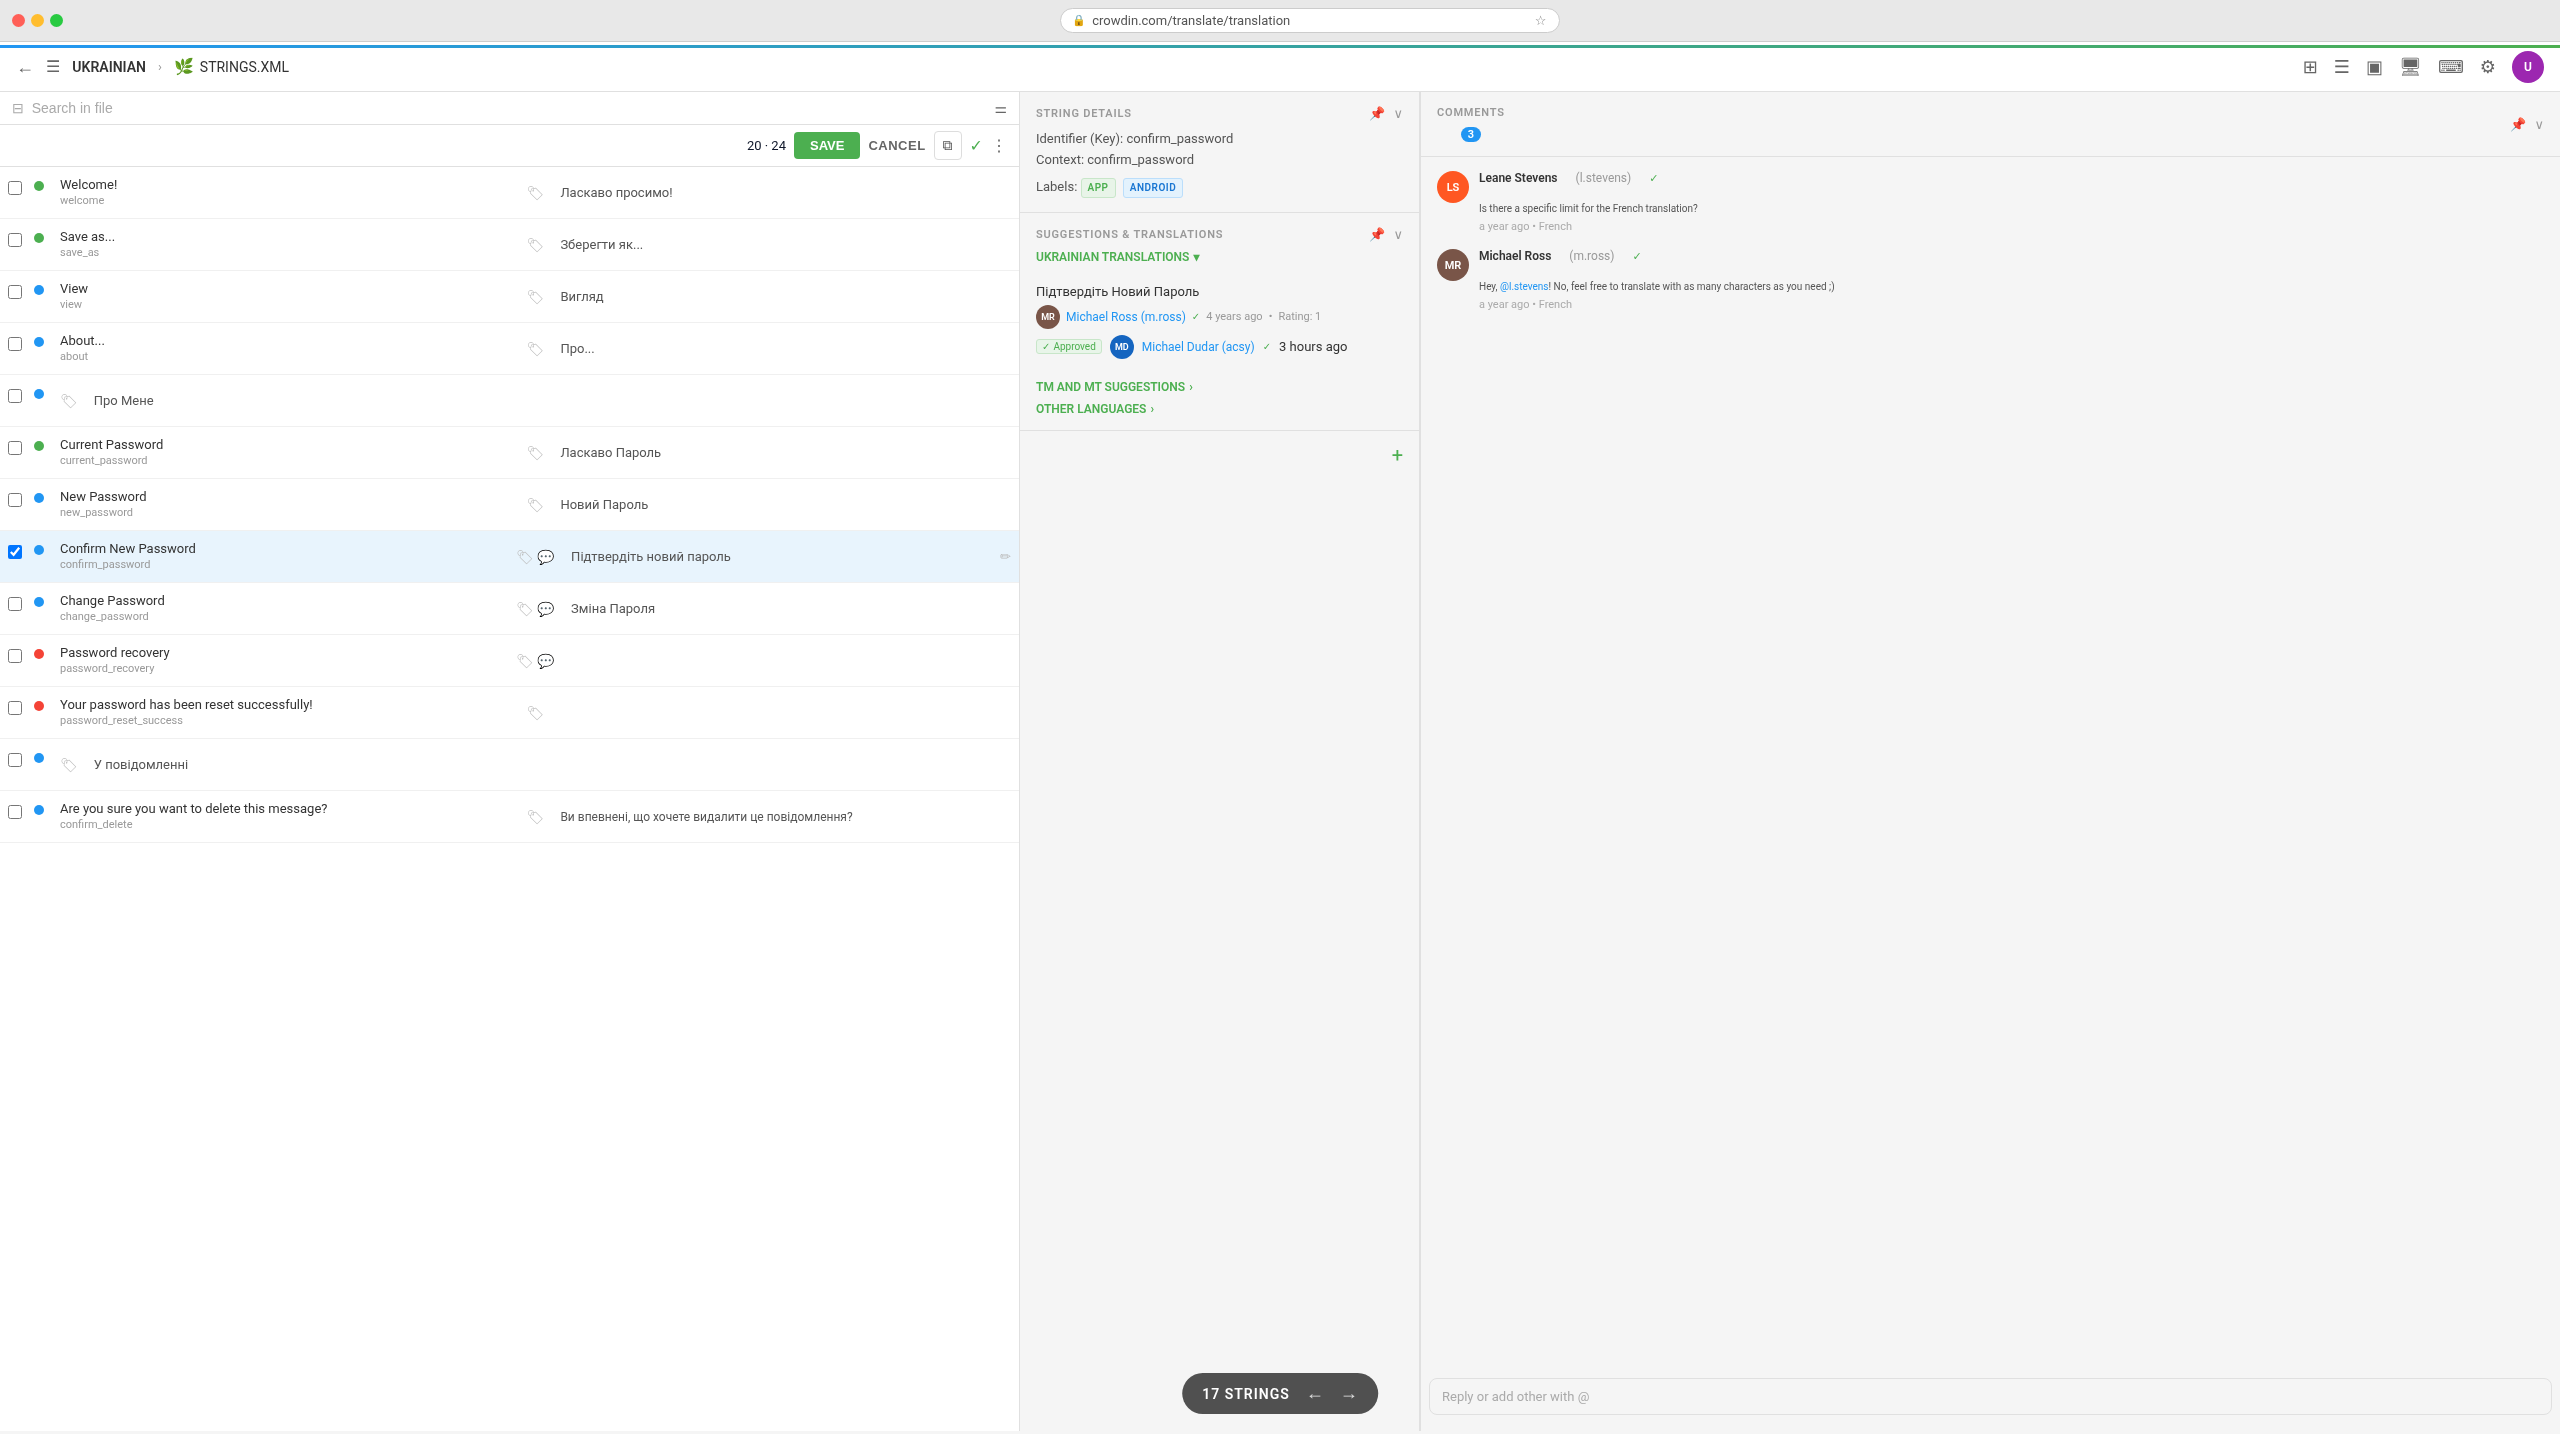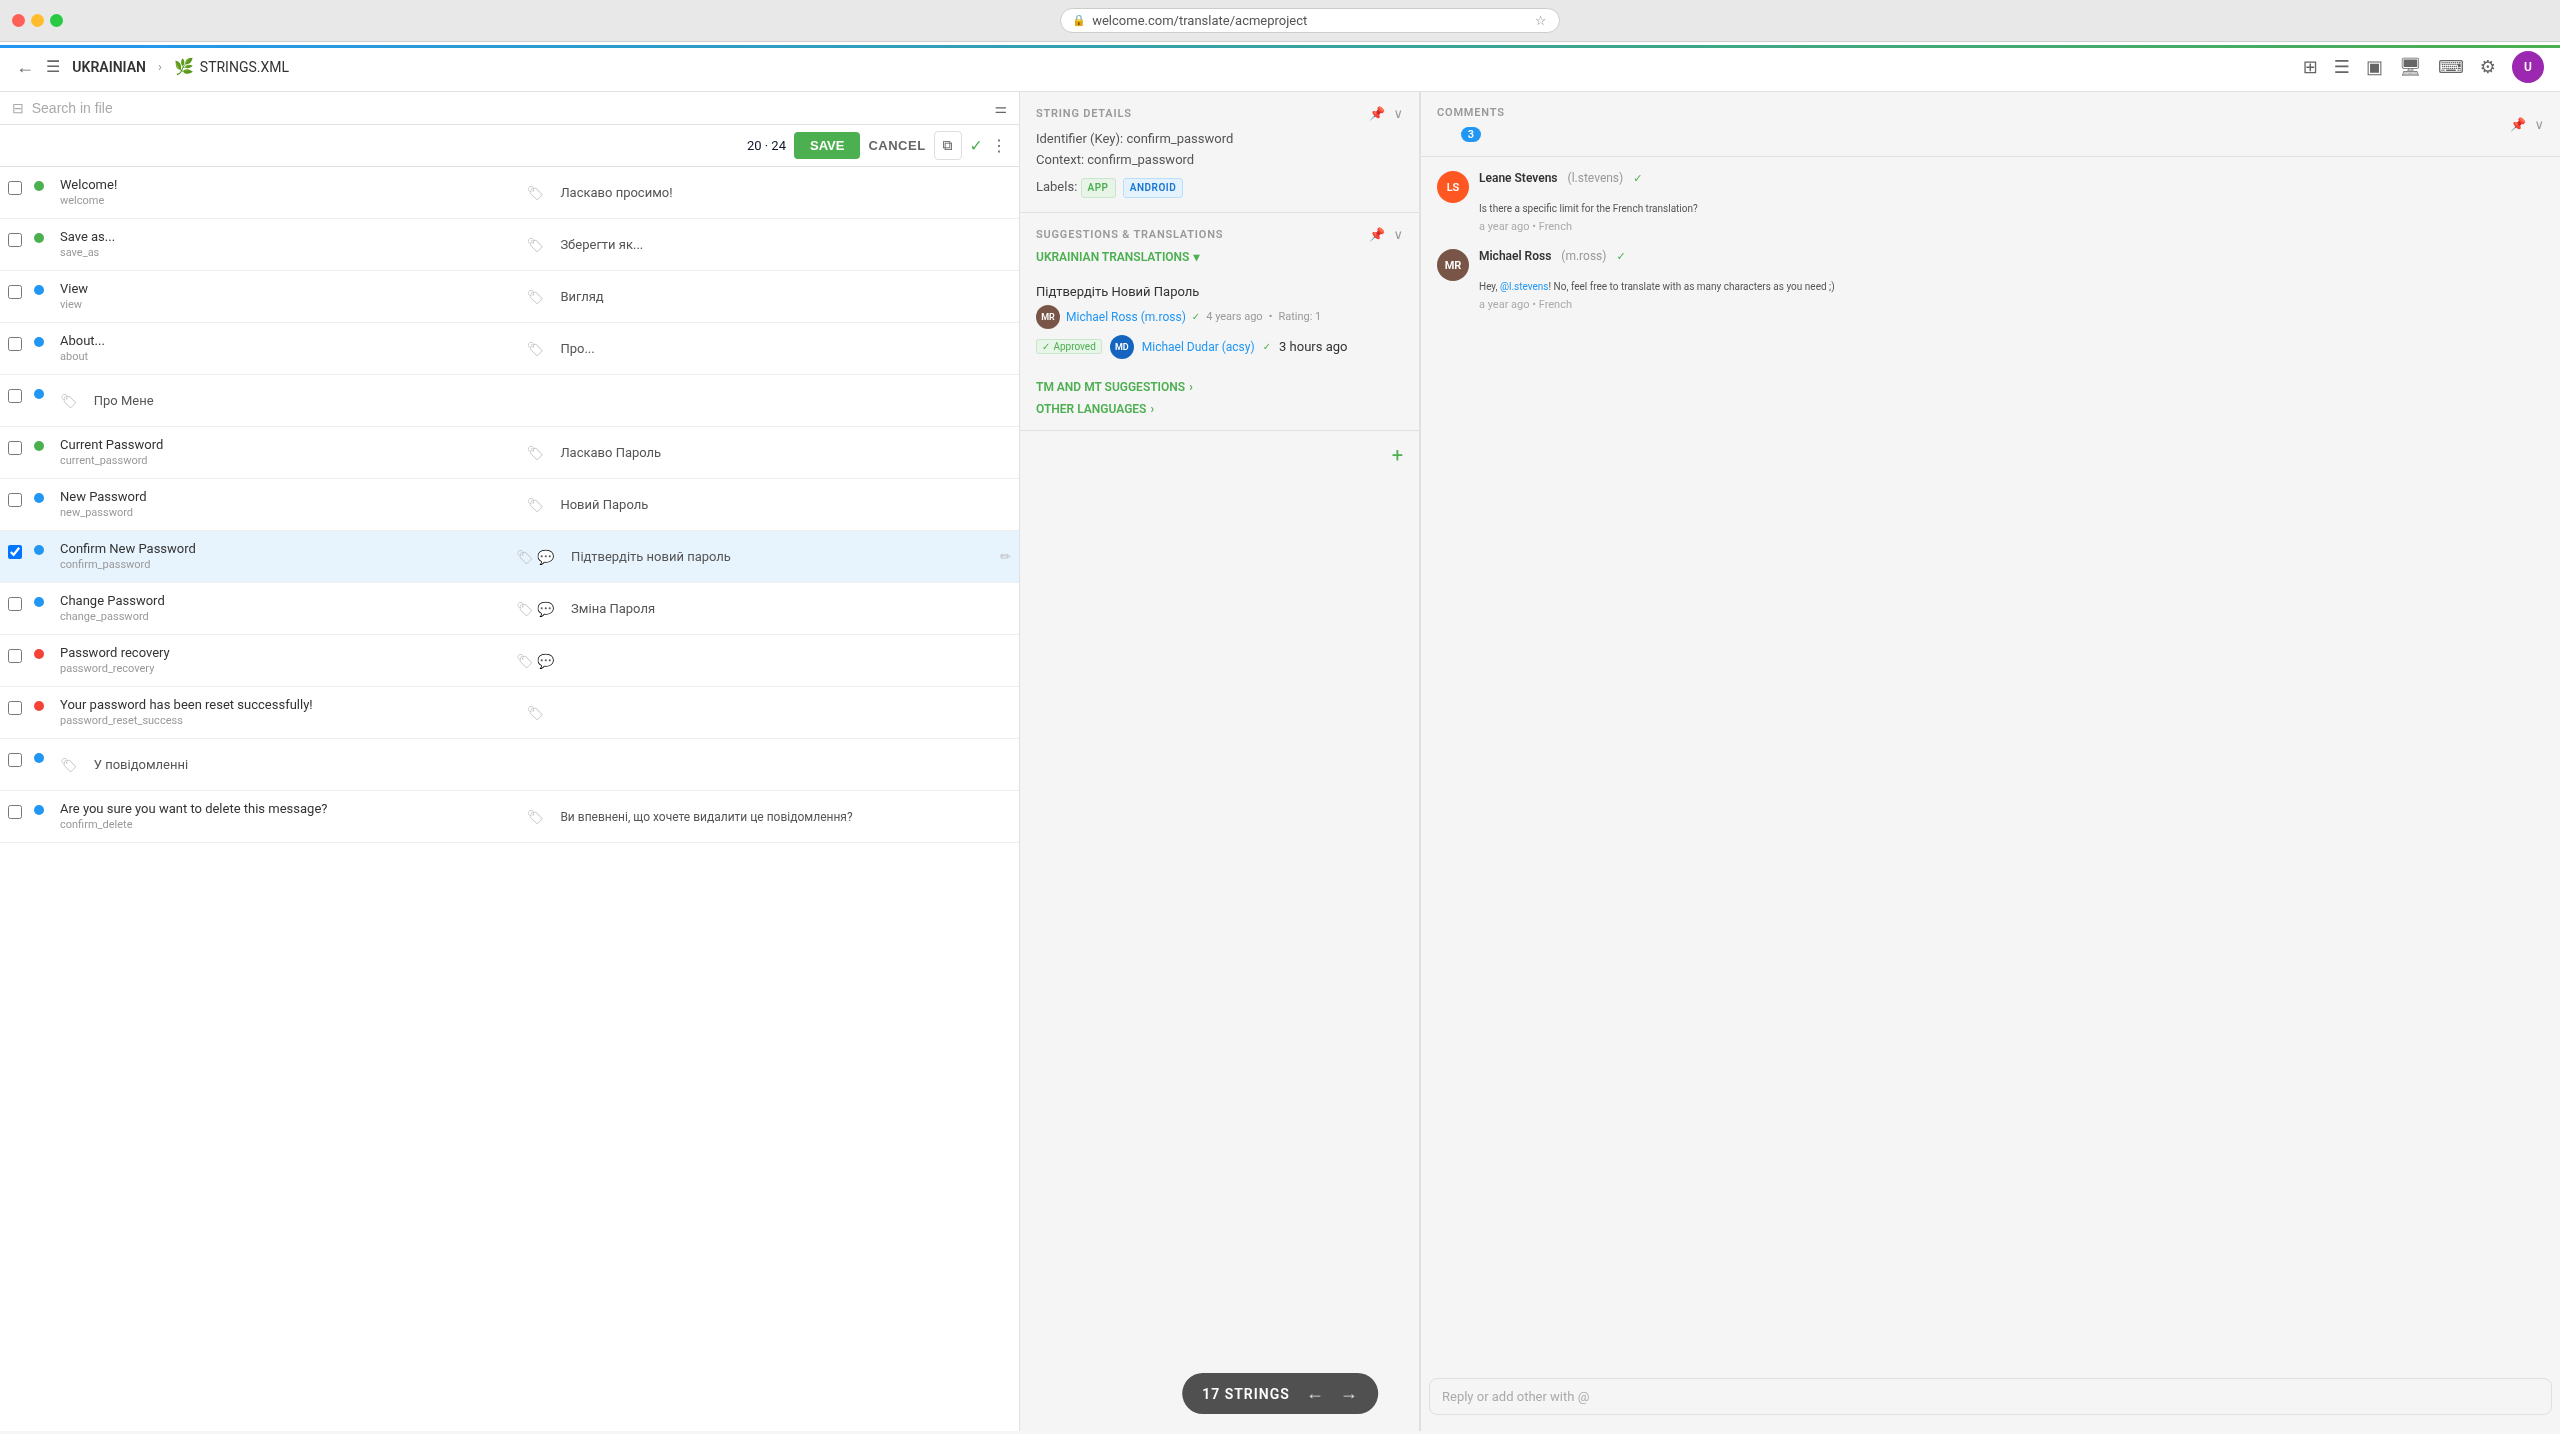--- a/index.html
+++ b/index.html
@@ -85,21 +85,21 @@
     .verified-badge { color: #4CAF50; font-size: 10px; }
     .approved-badge { background: #e8f5e9; color: #4CAF50; border: 1px solid #c8e6c9; border-radius: 3px; padding: 1px 5px; font-size: 10px; display: inline-flex; align-items: center; gap: 3px; }
     .section-link { color: #4CAF50; font-size: 12px; font-weight: 600; cursor: pointer; display: flex; align-items: center; gap: 4px; }
 
     
     .comments-section { padding: 14px 16px; flex: 1; overflow-y: auto; }
     .comment-item { display: flex; gap: 10px; margin-bottom: 16px; }
     .comment-avatar { width: 32px; height: 32px; border-radius: 50%; background: #FF5722; color: white; display: flex; align-items: center; justify-content: center; font-size: 11px; font-weight: 600; flex-shrink: 0; }
     .comment-avatar-blue { background: #795548; }
     .comment-body { flex: 1; }
-    .comment-header { display: flex; align-items: center; gap: 10px; flex-wrap: wrap; }
+    .comment-header { display: flex; align-items: center; gap: 18px; flex-wrap: wrap; }
     .comment-user { font-weight: 600; font-size: 12px; color: #333; }
     .comment-handle { color: #999; font-size: 12px; }
     .comment-text { font-size: 10px; color: #555; line-height: 1.5; margin-top: 16px; }
     .comment-mention { color: #2196F3; }
     .comment-footer { font-size: 11px; color: #aaa; margin-top: 4px; }
     .comment-reply-box { border: 1px solid #e0e0e0; border-radius: 8px; padding: 10px 12px; margin: 0 8px 16px; font-size: 13px; color: #aaa; cursor: text; }
 
     
     .bottom-overlay { position: fixed; bottom: 20px; left: 50%; transform: translateX(-50%); background: rgba(50,50,50,0.85); color: white; border-radius: 24px; padding: 10px 20px; display: flex; align-items: center; gap: 16px; font-size: 14px; font-weight: 600; letter-spacing: 1px; z-index: 100; }
     .nav-arrow { background: transparent; border: none; color: white; font-size: 18px; cursor: pointer; opacity: 0.8; }
@@ -108,21 +108,21 @@
 <body>
 
 <div class="browser-chrome">
   <div class="traffic-lights">
     <div class="traffic-light tl-red"></div>
     <div class="traffic-light tl-yellow"></div>
     <div class="traffic-light tl-green"></div>
   </div>
   <div class="address-bar">
     <span class="lock-icon">🔒</span>
-    <span>welcome.com/translate/acmeproject</span>
+    <span>crowdin.com/translate/translation</span>
     <span class="bookmark-icon">☆</span>
   </div>
 </div>
 <div class="top-progress"></div>
 
 <div class="app-header">
   <span class="nav-back">←</span>
   <span class="hamburger">☰</span>
   <span class="header-lang">UKRAINIAN</span>
   <span class="header-separator">›</span>

